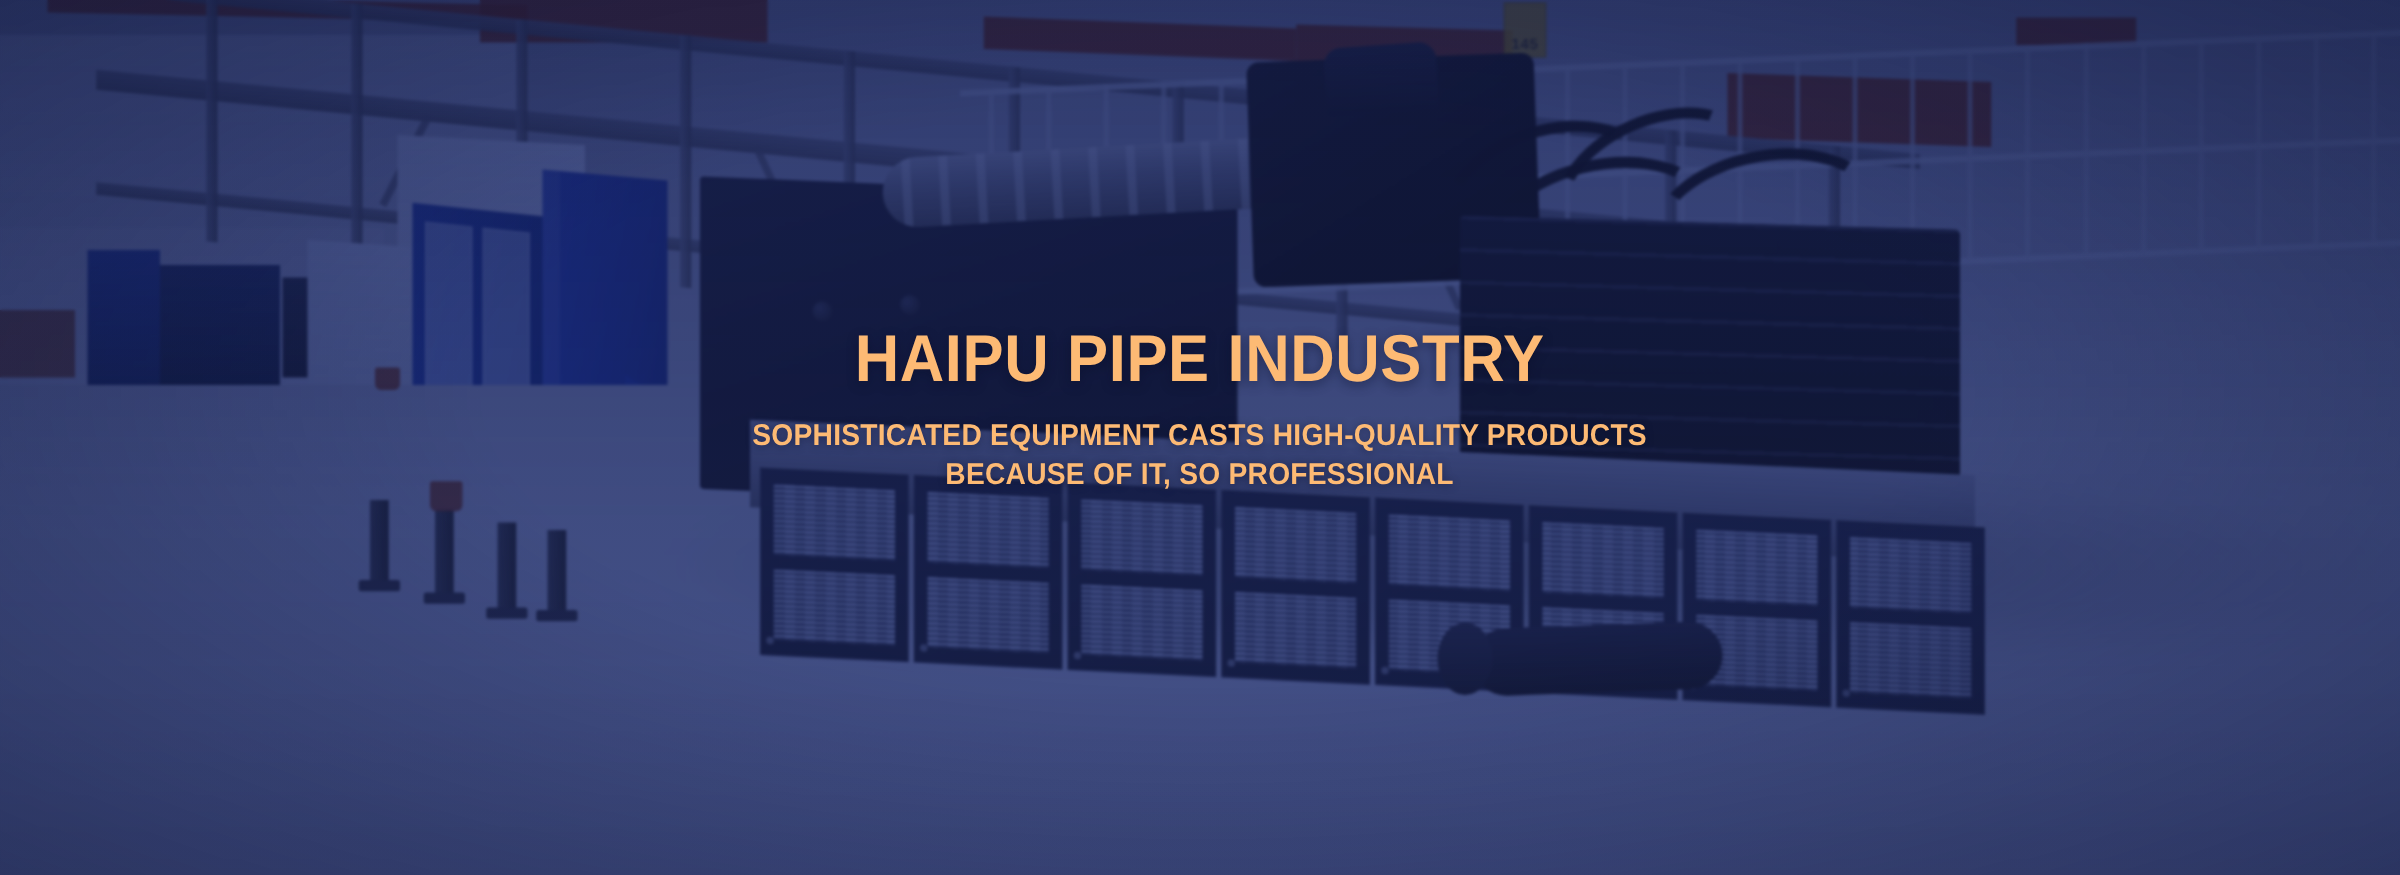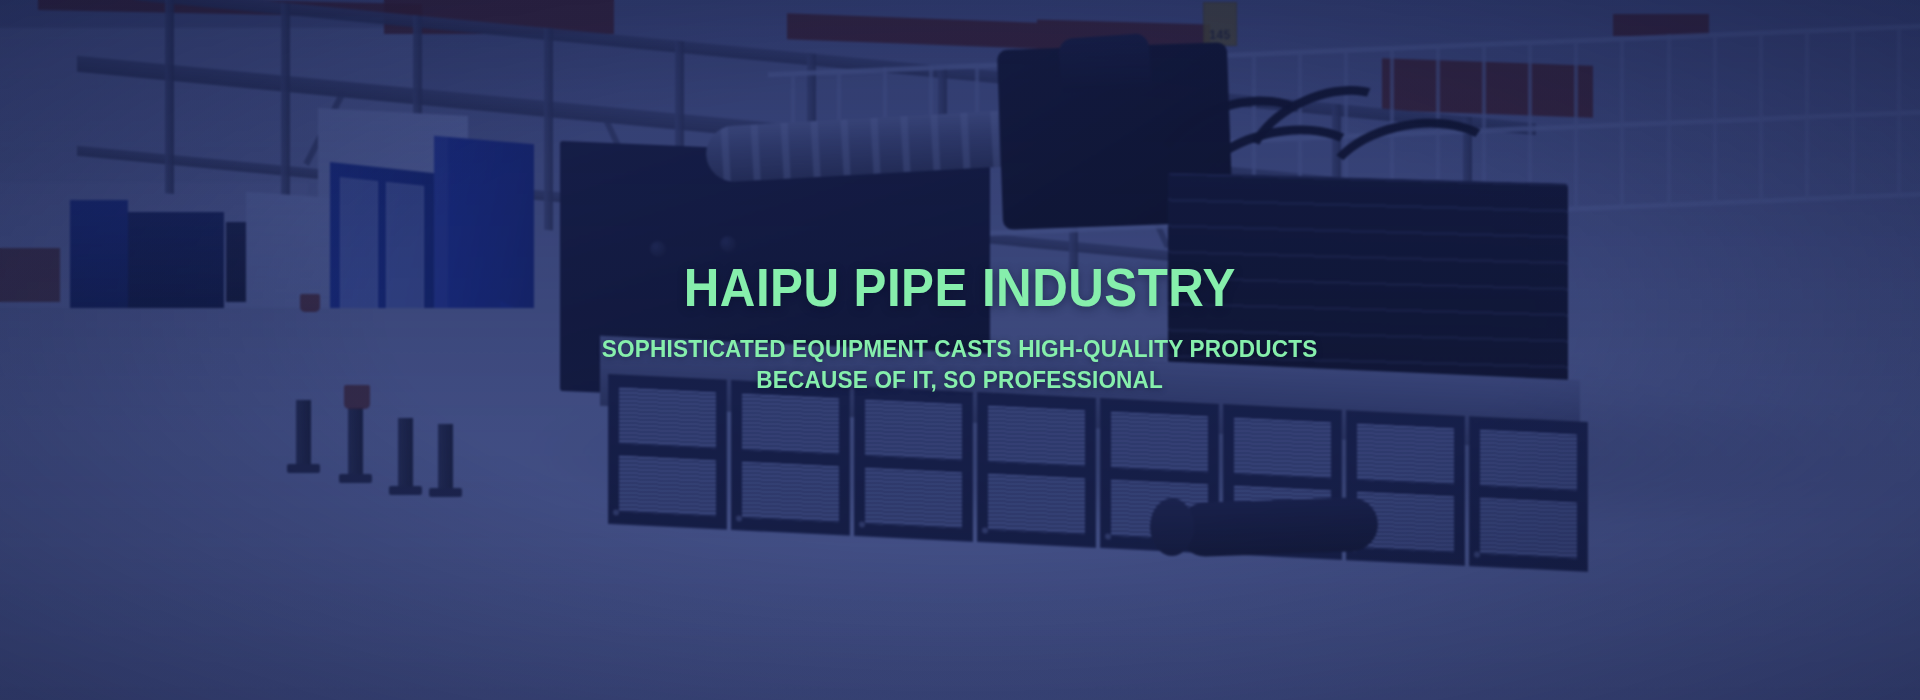--- a/index.html
+++ b/index.html
@@ -401,21 +401,21 @@
   
   .caption {
     position:absolute;
     left:0; right:0;
     top:0; bottom:0;
     display:flex;
     flex-direction:column;
     align-items:center;
     justify-content:center;
     text-align:center;
-    color:#86efac;
+    color:#fdba74;
     padding-bottom:46px;
     z-index:5;
   }
   .hero-title {
     font-size:53px;
     font-weight:bold;
     letter-spacing:.5px;
     line-height:1.08;
     transform:scaleX(.93);
     text-shadow:0 2px 10px rgba(8,14,40,.45);

